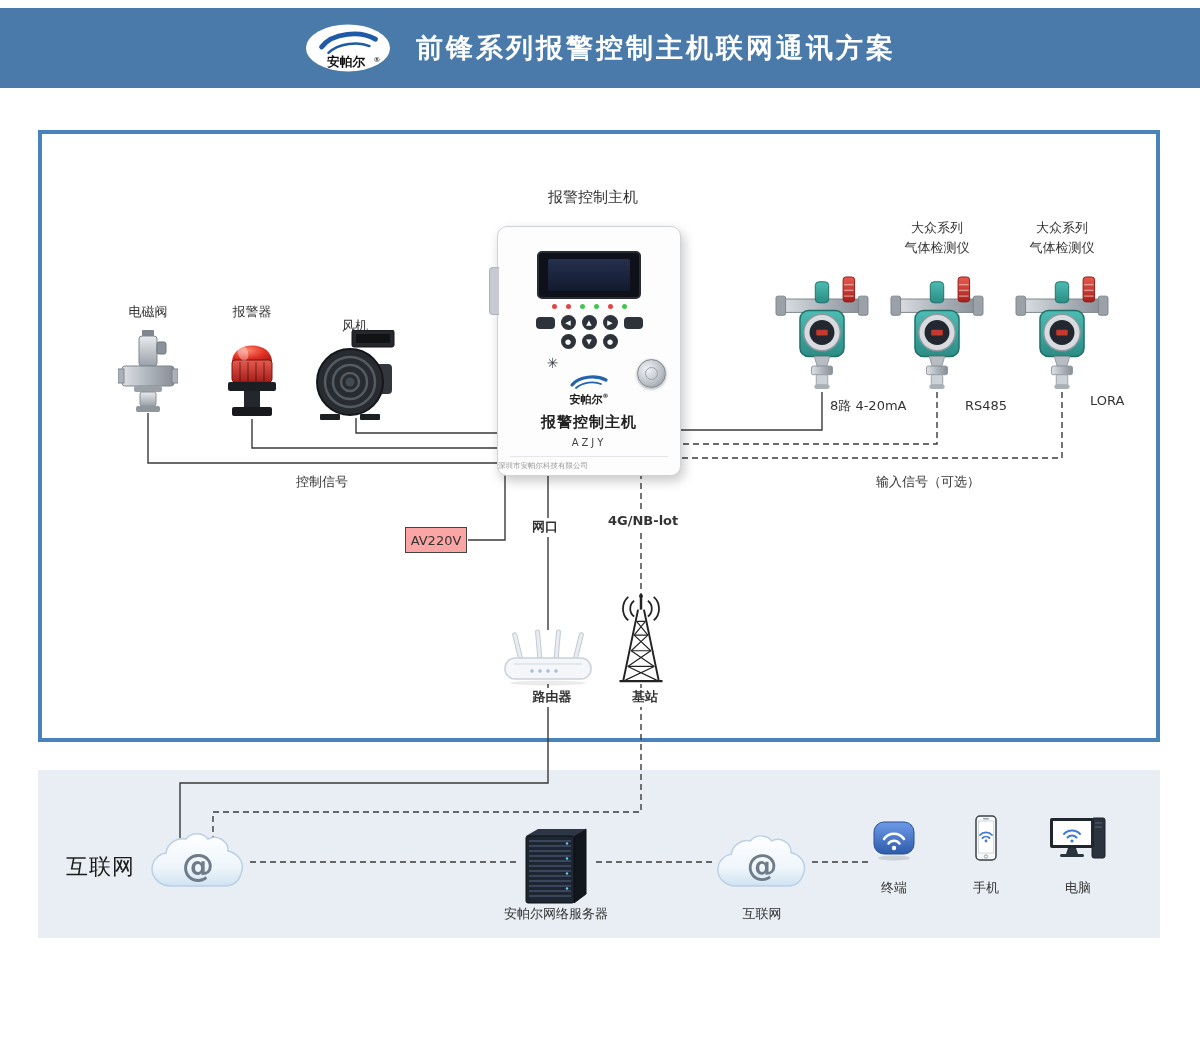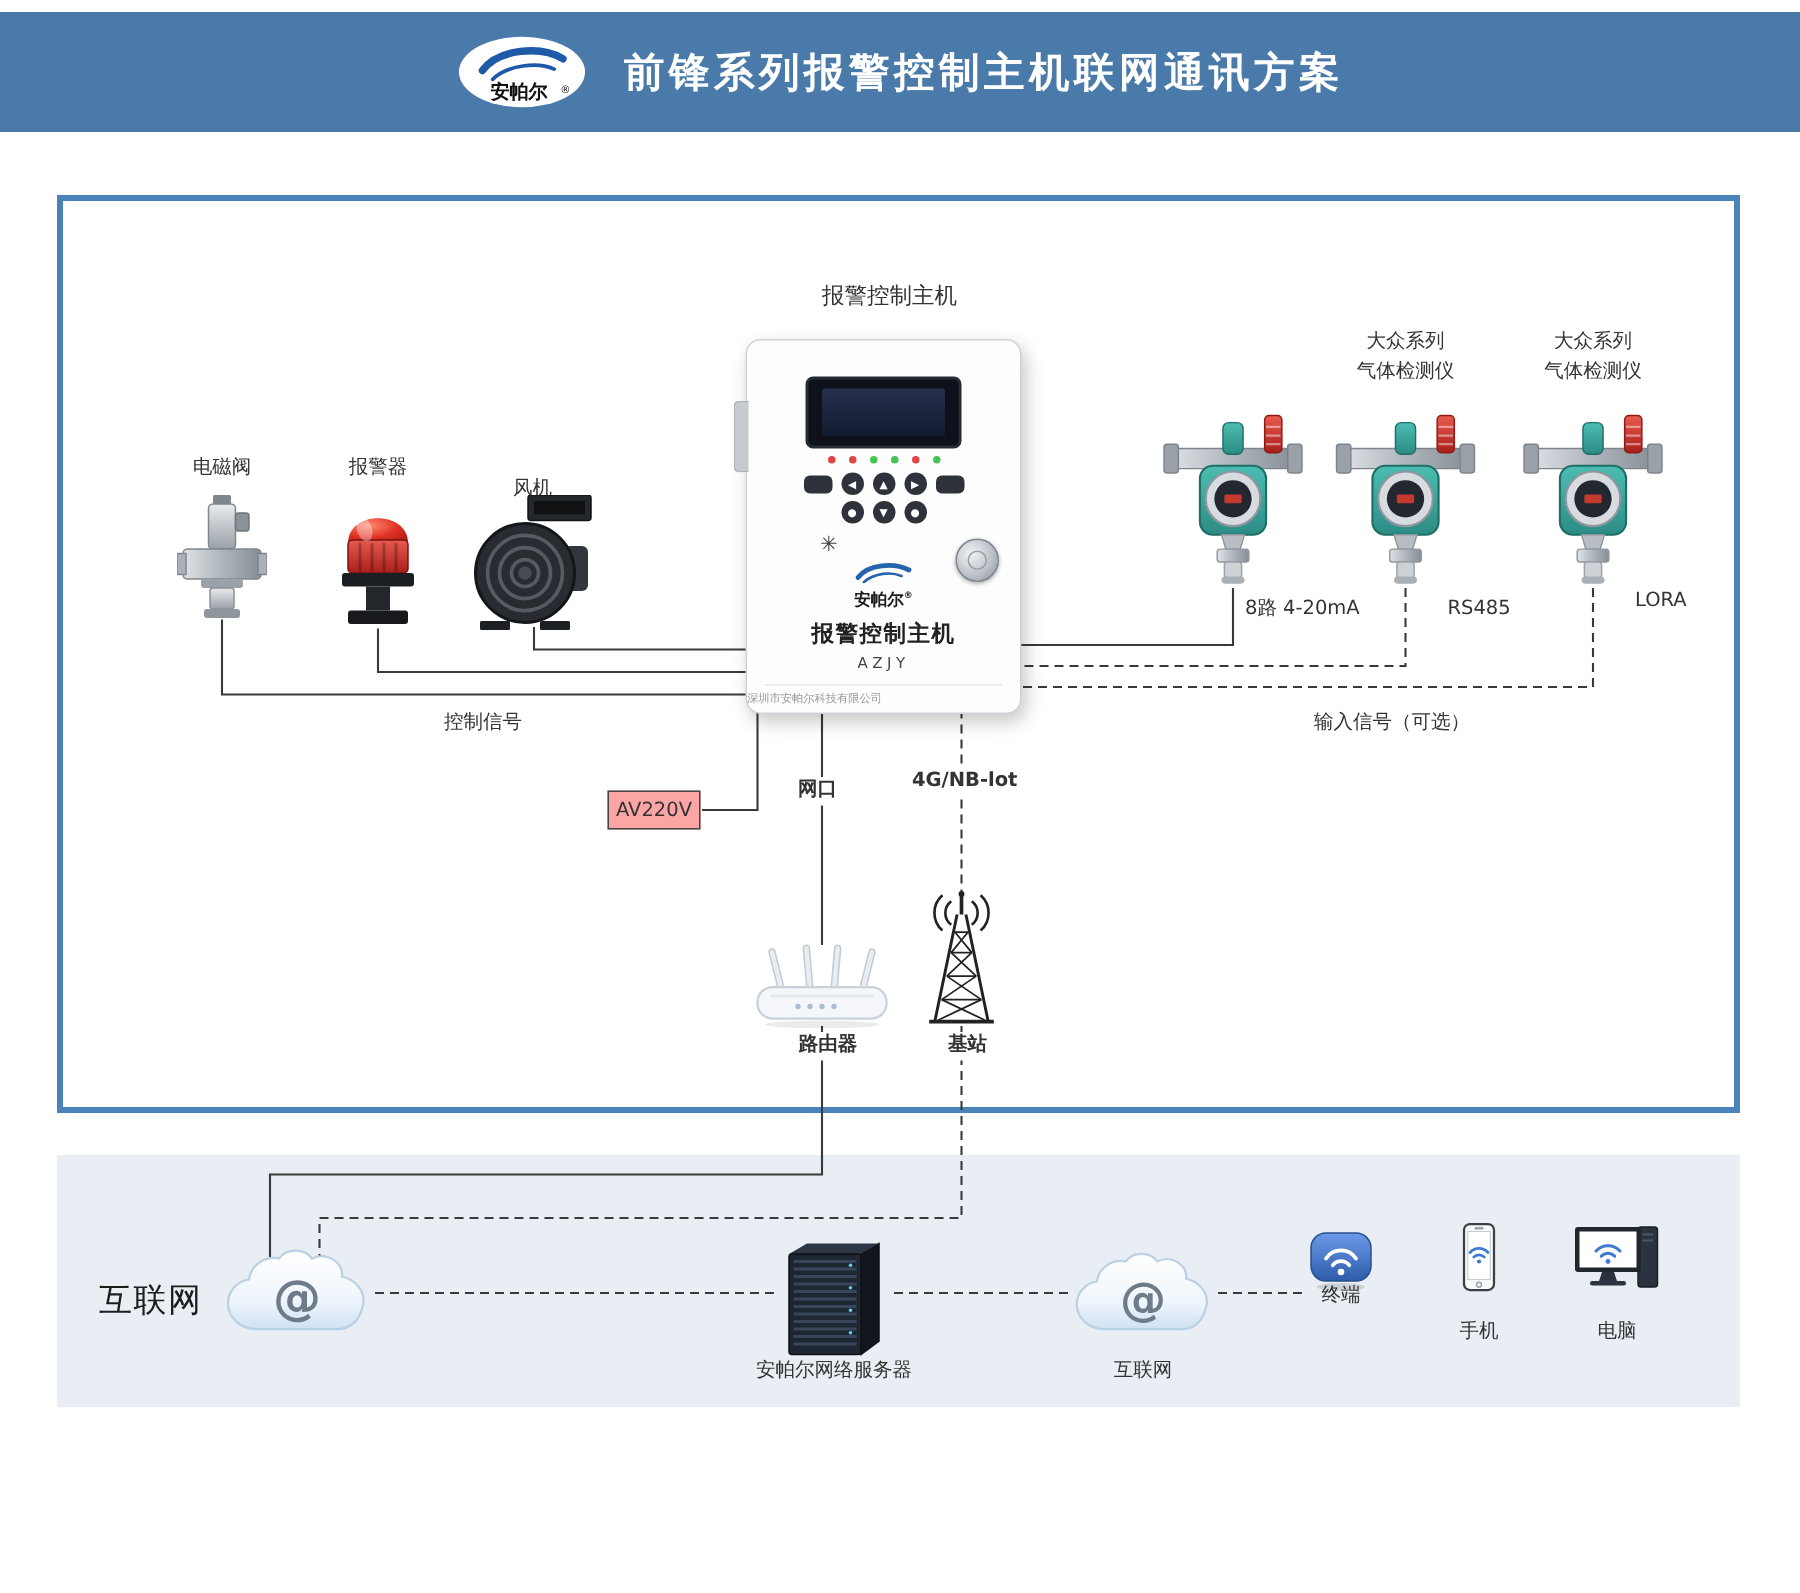--- a/index.html
+++ b/index.html
@@ -334,21 +334,21 @@
   </svg>
   <div class="abs lbl" style="left:737px;top:906px;width:50px">互联网</div>
 
   <svg class="abs" style="left:870px;top:818px" width="48" height="44" viewBox="0 0 48 44">
     <ellipse cx="24" cy="40" rx="16" ry="2.5" fill="rgba(0,0,0,.12)"></ellipse>
     <rect x="4" y="4" width="40" height="32" rx="10" fill="url(#blueDev)" stroke="#27508f"></rect>
     <path d="M14,21 A12,12 0 0 1 34,21" stroke="#fff" stroke-width="2.5" fill="none" stroke-linecap="round"></path>
     <path d="M18.5,25.5 A7,7 0 0 1 29.5,25.5" stroke="#fff" stroke-width="2.5" fill="none" stroke-linecap="round"></path>
     <circle cx="24" cy="30" r="2.2" fill="#fff"></circle>
   </svg>
-  <div class="abs lbl" style="left:874px;top:856px;width:40px">终端</div>
+  <div class="abs lbl" style="left:874px;top:880px;width:40px">终端</div>
 
   <svg class="abs" style="left:974px;top:814px" width="24" height="48" viewBox="0 0 24 48">
     <rect x="2" y="2" width="20" height="44" rx="4" fill="#f7f9fb" stroke="#3a4046" stroke-width="1.5"></rect>
     <rect x="4.5" y="7" width="15" height="32" fill="#ffffff" stroke="#c6ccd2" stroke-width=".75"></rect>
     <rect x="9" y="4" width="6" height="1.6" rx=".8" fill="#9aa2aa"></rect>
     <path d="M6,21 A8,8 0 0 1 18,21" stroke="#3f7ad0" stroke-width="1.8" fill="none" stroke-linecap="round"></path>
     <path d="M8.5,24 A5,5 0 0 1 15.5,24" stroke="#3f7ad0" stroke-width="1.8" fill="none" stroke-linecap="round"></path>
     <circle cx="12" cy="27" r="1.4" fill="#3f7ad0"></circle>
     <circle cx="12" cy="42.5" r="1.6" fill="none" stroke="#9aa2aa"></circle>
   </svg>

